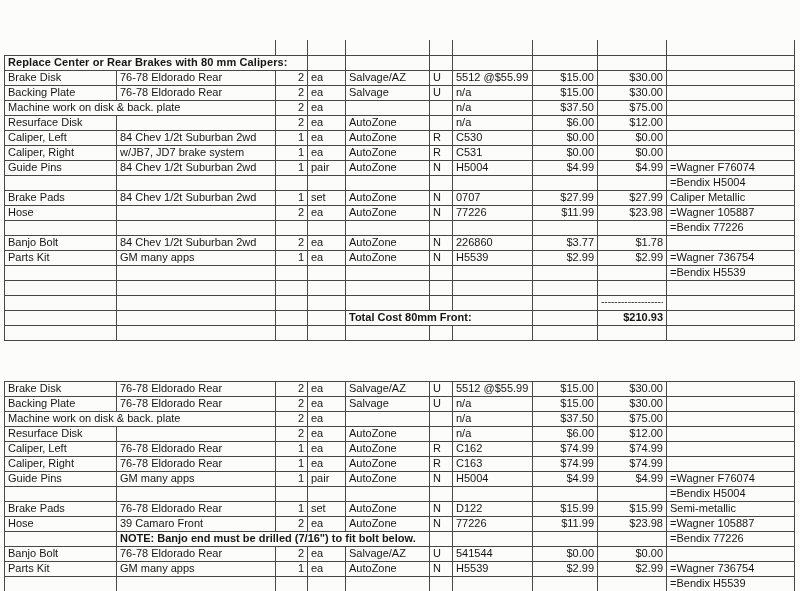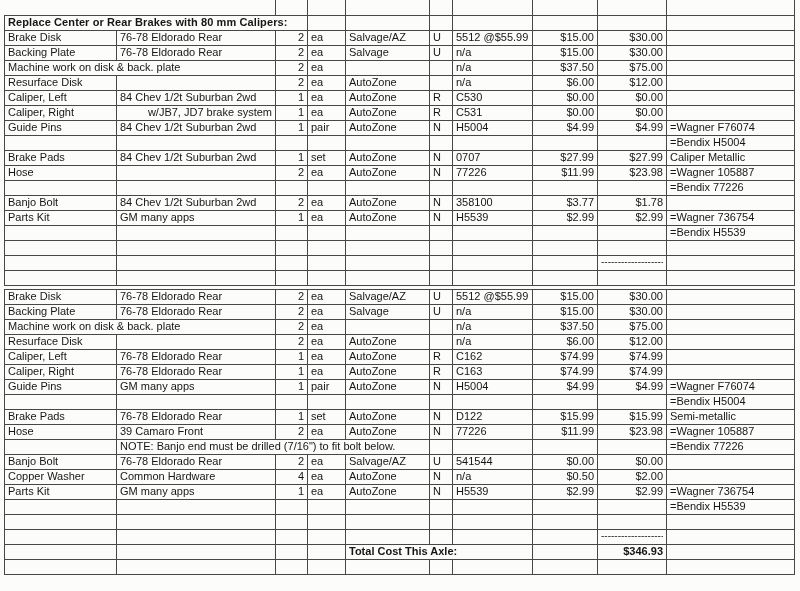--- a/index.html
+++ b/index.html
@@ -9,41 +9,42 @@
     background:#fcfcfa;
     overflow:hidden;
     font-family:"Liberation Sans","DejaVu Sans",sans-serif;
     color:#161616;
   }
   table.sheet{
     border-collapse:collapse;
     table-layout:fixed;
     width:790px;
     margin-left:4px;
+    margin-top:40px;
   }
   table.sheet td{
     border:1px solid #474747;
     height:14px;
     padding:0 3px;
     font-size:11px;
     line-height:13px;
     white-space:nowrap;
     overflow:hidden;
     vertical-align:middle;
     color:#161616;
   }
   table.sheet tr{height:15px;}
   tr.partial td{height:5px;border-top:hidden;}
   tr.partial td.ghost{border-left:hidden;border-top:hidden;}
   td.r{text-align:right;}
-  td.ctr{text-align:right;}
+  td.ctr{text-align:left;}
   td.ind{padding-left:9px;}
   td.hdr{font-weight:bold;font-size:12.5px;letter-spacing:.1px;}
   td.tot{font-weight:bold;font-size:12px;}
-  td.note{padding-left:3px;}
+  td.note{padding-left:3px;font-weight:bold;}
   td.dcell{vertical-align:bottom;}
   .dashes{
     font-size:10px;line-height:5px;letter-spacing:0;
     overflow:hidden;white-space:nowrap;color:#2e2e2e;
     transform:translateY(-1px);
   }
   .t2{margin-top:3px;}
 </style>
 </head>
 <body>
@@ -216,21 +217,21 @@
           <td class="r"></td>
           <td class="">=Bendix 77226</td>
         </tr>
         <tr>
           <td class="">Banjo Bolt</td>
           <td class="">84 Chev 1/2t Suburban 2wd</td>
           <td class="r">2</td>
           <td class="">ea</td>
           <td class="">AutoZone</td>
           <td class="">N</td>
-          <td class="">358100</td>
+          <td class="">226860</td>
           <td class="r">$3.77</td>
           <td class="r">$1.78</td>
           <td class=""></td>
         </tr>
         <tr>
           <td class="">Parts Kit</td>
           <td class="">GM many apps</td>
           <td class="r">1</td>
           <td class="">ea</td>
           <td class="">AutoZone</td>
@@ -269,20 +270,30 @@
           <td class=""></td>
           <td class="r"></td>
           <td class=""></td>
           <td class=""></td>
           <td class=""></td>
           <td class=""></td>
           <td class="r"></td>
           <td class="r dcell">
             <div class="dashes">------------------------------</div>
           </td>
+          <td class=""></td>
+        </tr>
+        <tr>
+          <td class=""></td>
+          <td class=""></td>
+          <td class="r"></td>
+          <td class=""></td>
+          <td colspan="3" class="tot">Total Cost 80mm Front:</td>
+          <td class="r"></td>
+          <td class="tot r">$210.93</td>
           <td class=""></td>
         </tr>
         <tr>
           <td class=""></td>
           <td class=""></td>
           <td class="r"></td>
           <td class=""></td>
           <td class=""></td>
           <td class=""></td>
           <td class=""></td>
@@ -441,32 +452,20 @@
           <td class="r">2</td>
           <td class="">ea</td>
           <td class="">Salvage/AZ</td>
           <td class="">U</td>
           <td class="">541544</td>
           <td class="r">$0.00</td>
           <td class="r">$0.00</td>
           <td class=""></td>
         </tr>
         <tr>
-          <td class="">Copper Washer</td>
-          <td class="">Common Hardware</td>
-          <td class="r">4</td>
-          <td class="">ea</td>
-          <td class="">AutoZone</td>
-          <td class="">N</td>
-          <td class="">n/a</td>
-          <td class="r">$0.50</td>
-          <td class="r">$2.00</td>
-          <td class=""></td>
-        </tr>
-        <tr>
           <td class="">Parts Kit</td>
           <td class="">GM many apps</td>
           <td class="r">1</td>
           <td class="">ea</td>
           <td class="">AutoZone</td>
           <td class="">N</td>
           <td class="">H5539</td>
           <td class="r">$2.99</td>
           <td class="r">$2.99</td>
           <td class="">=Wagner 736754</td>

